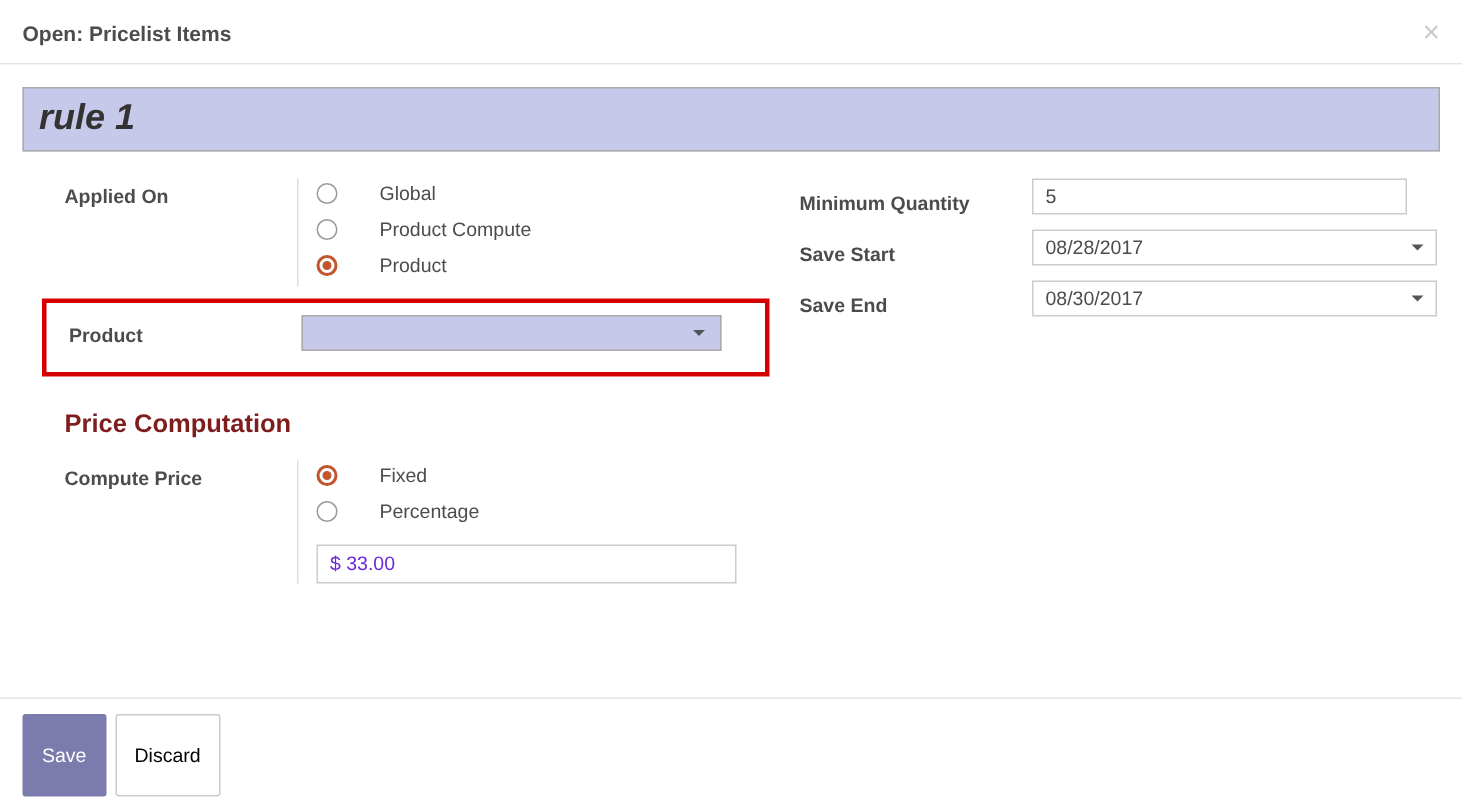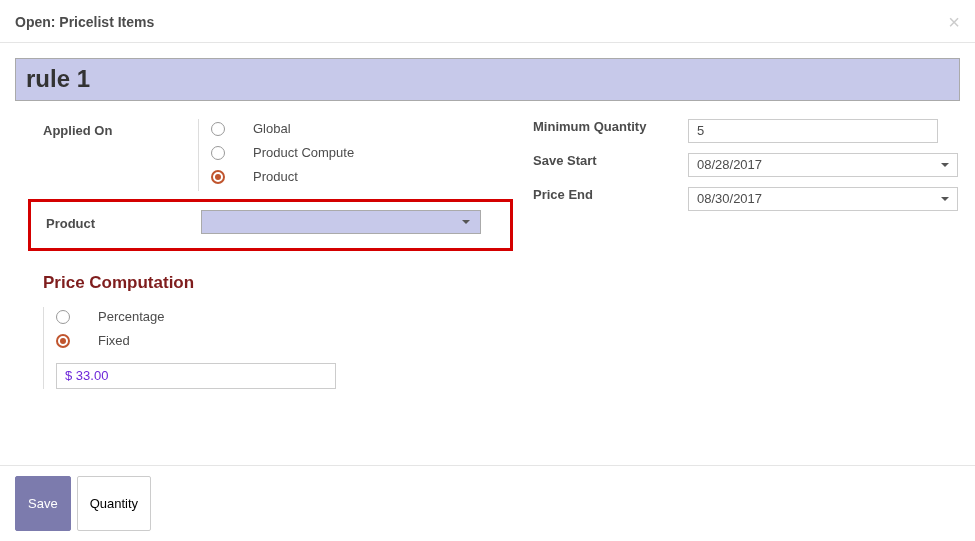--- a/index.html
+++ b/index.html
@@ -39,20 +39,21 @@
   }
   .rule-name {
     width: 100%;
     background: #c7c9ea;
     border: 1px solid #aaa;
     font-size: 24px;
     font-weight: bold;
     padding: 6px 10px;
     color: #333;
     line-height: 1.2;
+    font-style: italic;
   }
   .form-columns {
     display: flex;
     margin-top: 18px;
     gap: 20px;
   }
   .left-col { flex: 1; margin-left: 28px; }
   .right-col { flex: 1; }
   .field-row {
     display: flex;
@@ -193,21 +194,21 @@
     cursor: pointer;
     border-radius: 2px;
   }
   .btn-primary {
     background: #7c7bad;
     border-color: #7c7bad;
     color: #fff;
   }
   .right-col .field-row {
     margin-bottom: 10px;
-    align-items: flex-start;
+    align-items: flex-end;
   }
   .right-col .field-label {
     padding-top: 0;
   }
 </style>
 </head>
 <body>
 
 <div class="modal">
 
@@ -245,59 +246,60 @@
           <div class="field-label">Product</div>
           <div class="select-box">
             <span></span>
             <span class="caret"></span>
           </div>
         </div>
 
         <div class="section-title">Price Computation</div>
 
         <div class="field-row">
+          <div class="field-label">Compute Price</div>
           <div class="field-value">
             <div class="radio-group">
+              <div class="radio-item">
+                <span class="radio checked"></span>
+                <span>Fixed</span>
+              </div>
               <div class="radio-item">
                 <span class="radio"></span>
                 <span>Percentage</span>
               </div>
-              <div class="radio-item">
-                <span class="radio checked"></span>
-                <span>Fixed</span>
-              </div>
             </div>
             <input class="price-input" value="$ 33.00" style="">
           </div>
         </div>
 
       </div>
 
       <div class="right-col">
         <div class="field-row">
           <div class="field-label">Minimum Quantity</div>
           <input class="input-text" value="5" style="">
         </div>
         <div class="field-row">
           <div class="field-label">Save Start</div>
           <div class="date-input">
             <span>08/28/2017</span>
             <span class="caret"></span>
           </div>
         </div>
         <div class="field-row">
-          <div class="field-label">Price End</div>
+          <div class="field-label">Save End</div>
           <div class="date-input">
             <span>08/30/2017</span>
             <span class="caret"></span>
           </div>
         </div>
       </div>
     </div>
 
   </div>
 
   <div class="modal-footer">
     <button class="btn btn-primary">Save</button>
-    <button class="btn">Quantity</button>
+    <button class="btn">Discard</button>
   </div>
 
 </div>
 
 </body></html>

